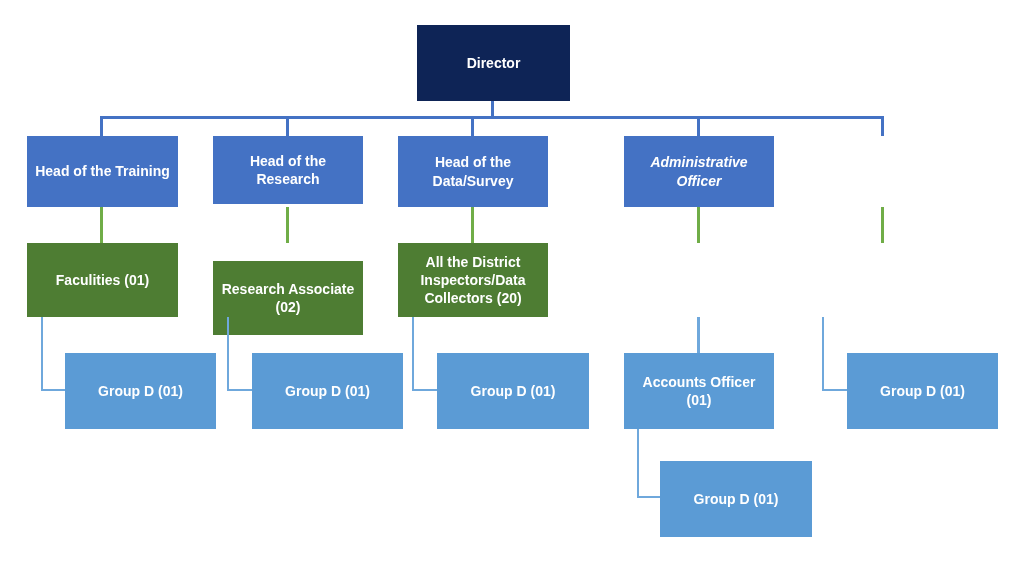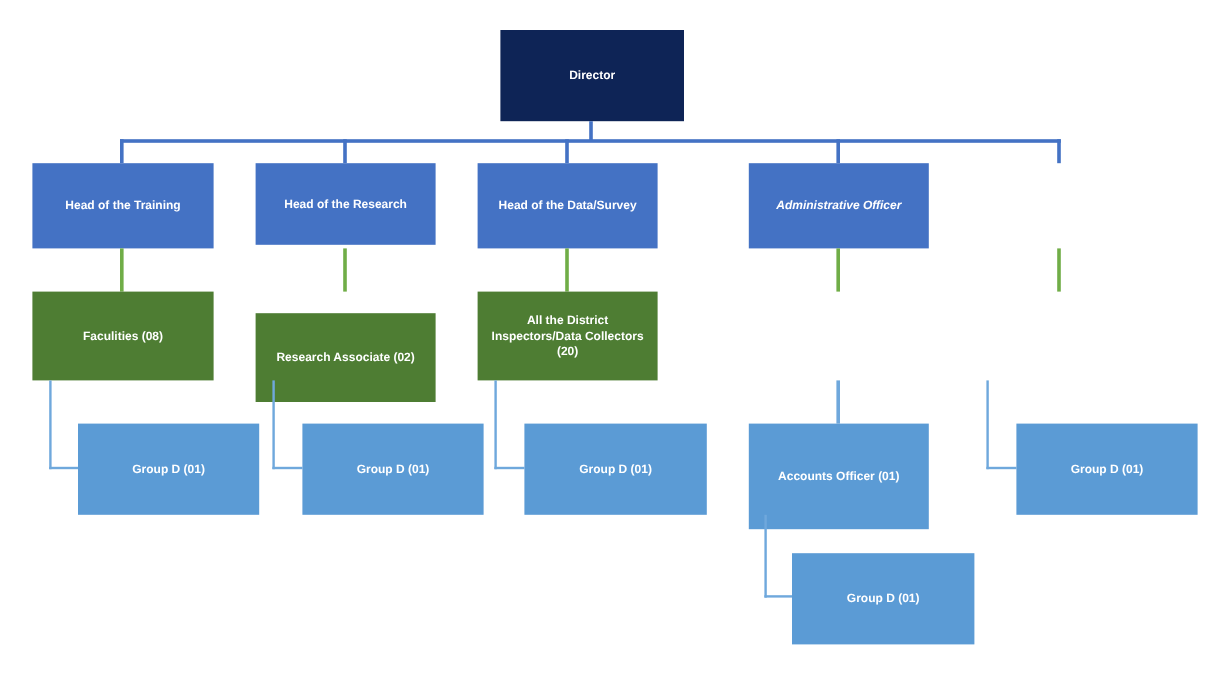--- a/index.html
+++ b/index.html
@@ -16,21 +16,21 @@
     overflow: hidden;
   }
   .box {
     position: absolute;
     display: flex;
     align-items: center;
     justify-content: center;
     text-align: center;
     color: #ffffff;
     font-weight: bold;
-    font-size: 10px;
+    font-size: 14px;
     line-height: 1.3;
     box-sizing: border-box;
     padding: 2px 8px;
   }
   .navy  { background: #0E2456; }
   .blue  { background: #4472C4; }
   .green { background: #4E7D33; }
   .light { background: #5B9BD5; }
   .line { position: absolute; }
   .line-blue  { background: #4472C4; }
@@ -56,42 +56,42 @@
   <div class="box blue" style="left:213px; top:136px; width:150px; height:68px;">Head of the Research</div>
   <div class="box blue" style="left:398px; top:136px; width:150px; height:71px;">Head of the Data/Survey</div>
   <div class="box blue" style="left:624px; top:136px; width:150px; height:71px;font-style:italic;">Administrative Officer</div>
 
   <div class="line line-green" style="left:100px; top:207px; width:3px; height:36px;"></div>
   <div class="line line-green" style="left:286px; top:207px; width:3px; height:36px;"></div>
   <div class="line line-green" style="left:471px; top:207px; width:3px; height:36px;"></div>
   <div class="line line-green" style="left:697px; top:207px; width:3px; height:36px;"></div>
   <div class="line line-green" style="left:881px; top:207px; width:3px; height:36px;"></div>
 
-  <div class="box green" style="left:27px; top:243px; width:151px; height:74px;">Faculities (08)</div>
+  <div class="box green" style="left:27px; top:243px; width:151px; height:74px;">Faculities (01)</div>
   <div class="box green" style="left:213px; top:261px; width:150px; height:74px;">Research Associate (02)</div>
   <div class="box green" style="left:398px; top:243px; width:150px; height:74px;">All the District Inspectors/Data Collectors (20)</div>
 
   <div class="line line-light" style="left:41px; top:317px; width:2px; height:74px;"></div>
   <div class="line line-light" style="left:41px; top:389px; width:24px; height:2px;"></div>
 
   <div class="line line-light" style="left:227px; top:317px; width:2px; height:74px;"></div>
   <div class="line line-light" style="left:227px; top:389px; width:25px; height:2px;"></div>
 
   <div class="line line-light" style="left:412px; top:317px; width:2px; height:74px;"></div>
   <div class="line line-light" style="left:412px; top:389px; width:25px; height:2px;"></div>
 
   <div class="line line-light" style="left:697px; top:317px; width:3px; height:36px;"></div>
 
   <div class="line line-light" style="left:822px; top:317px; width:2px; height:74px;"></div>
   <div class="line line-light" style="left:822px; top:389px; width:25px; height:2px;"></div>
 
   <div class="box light" style="left:65px; top:353px; width:151px; height:76px;">Group D (01)</div>
   <div class="box light" style="left:252px; top:353px; width:151px; height:76px;">Group D (01)</div>
   <div class="box light" style="left:437px; top:353px; width:152px; height:76px;">Group D (01)</div>
-  <div class="box light" style="left:624px; top:353px; width:150px; height:88px;">Accounts Officer (01)</div>
+  <div class="box light" style="left:624px; top:353px; width:150px; height:76px;">Accounts Officer (01)</div>
   <div class="box light" style="left:847px; top:353px; width:151px; height:76px;">Group D (01)</div>
 
   <div class="line line-light" style="left:637px; top:429px; width:2px; height:69px;"></div>
   <div class="line line-light" style="left:637px; top:496px; width:23px; height:2px;"></div>
 
   <div class="box light" style="left:660px; top:461px; width:152px; height:76px;">Group D (01)</div>
 
 </div>
 
 </body></html>

